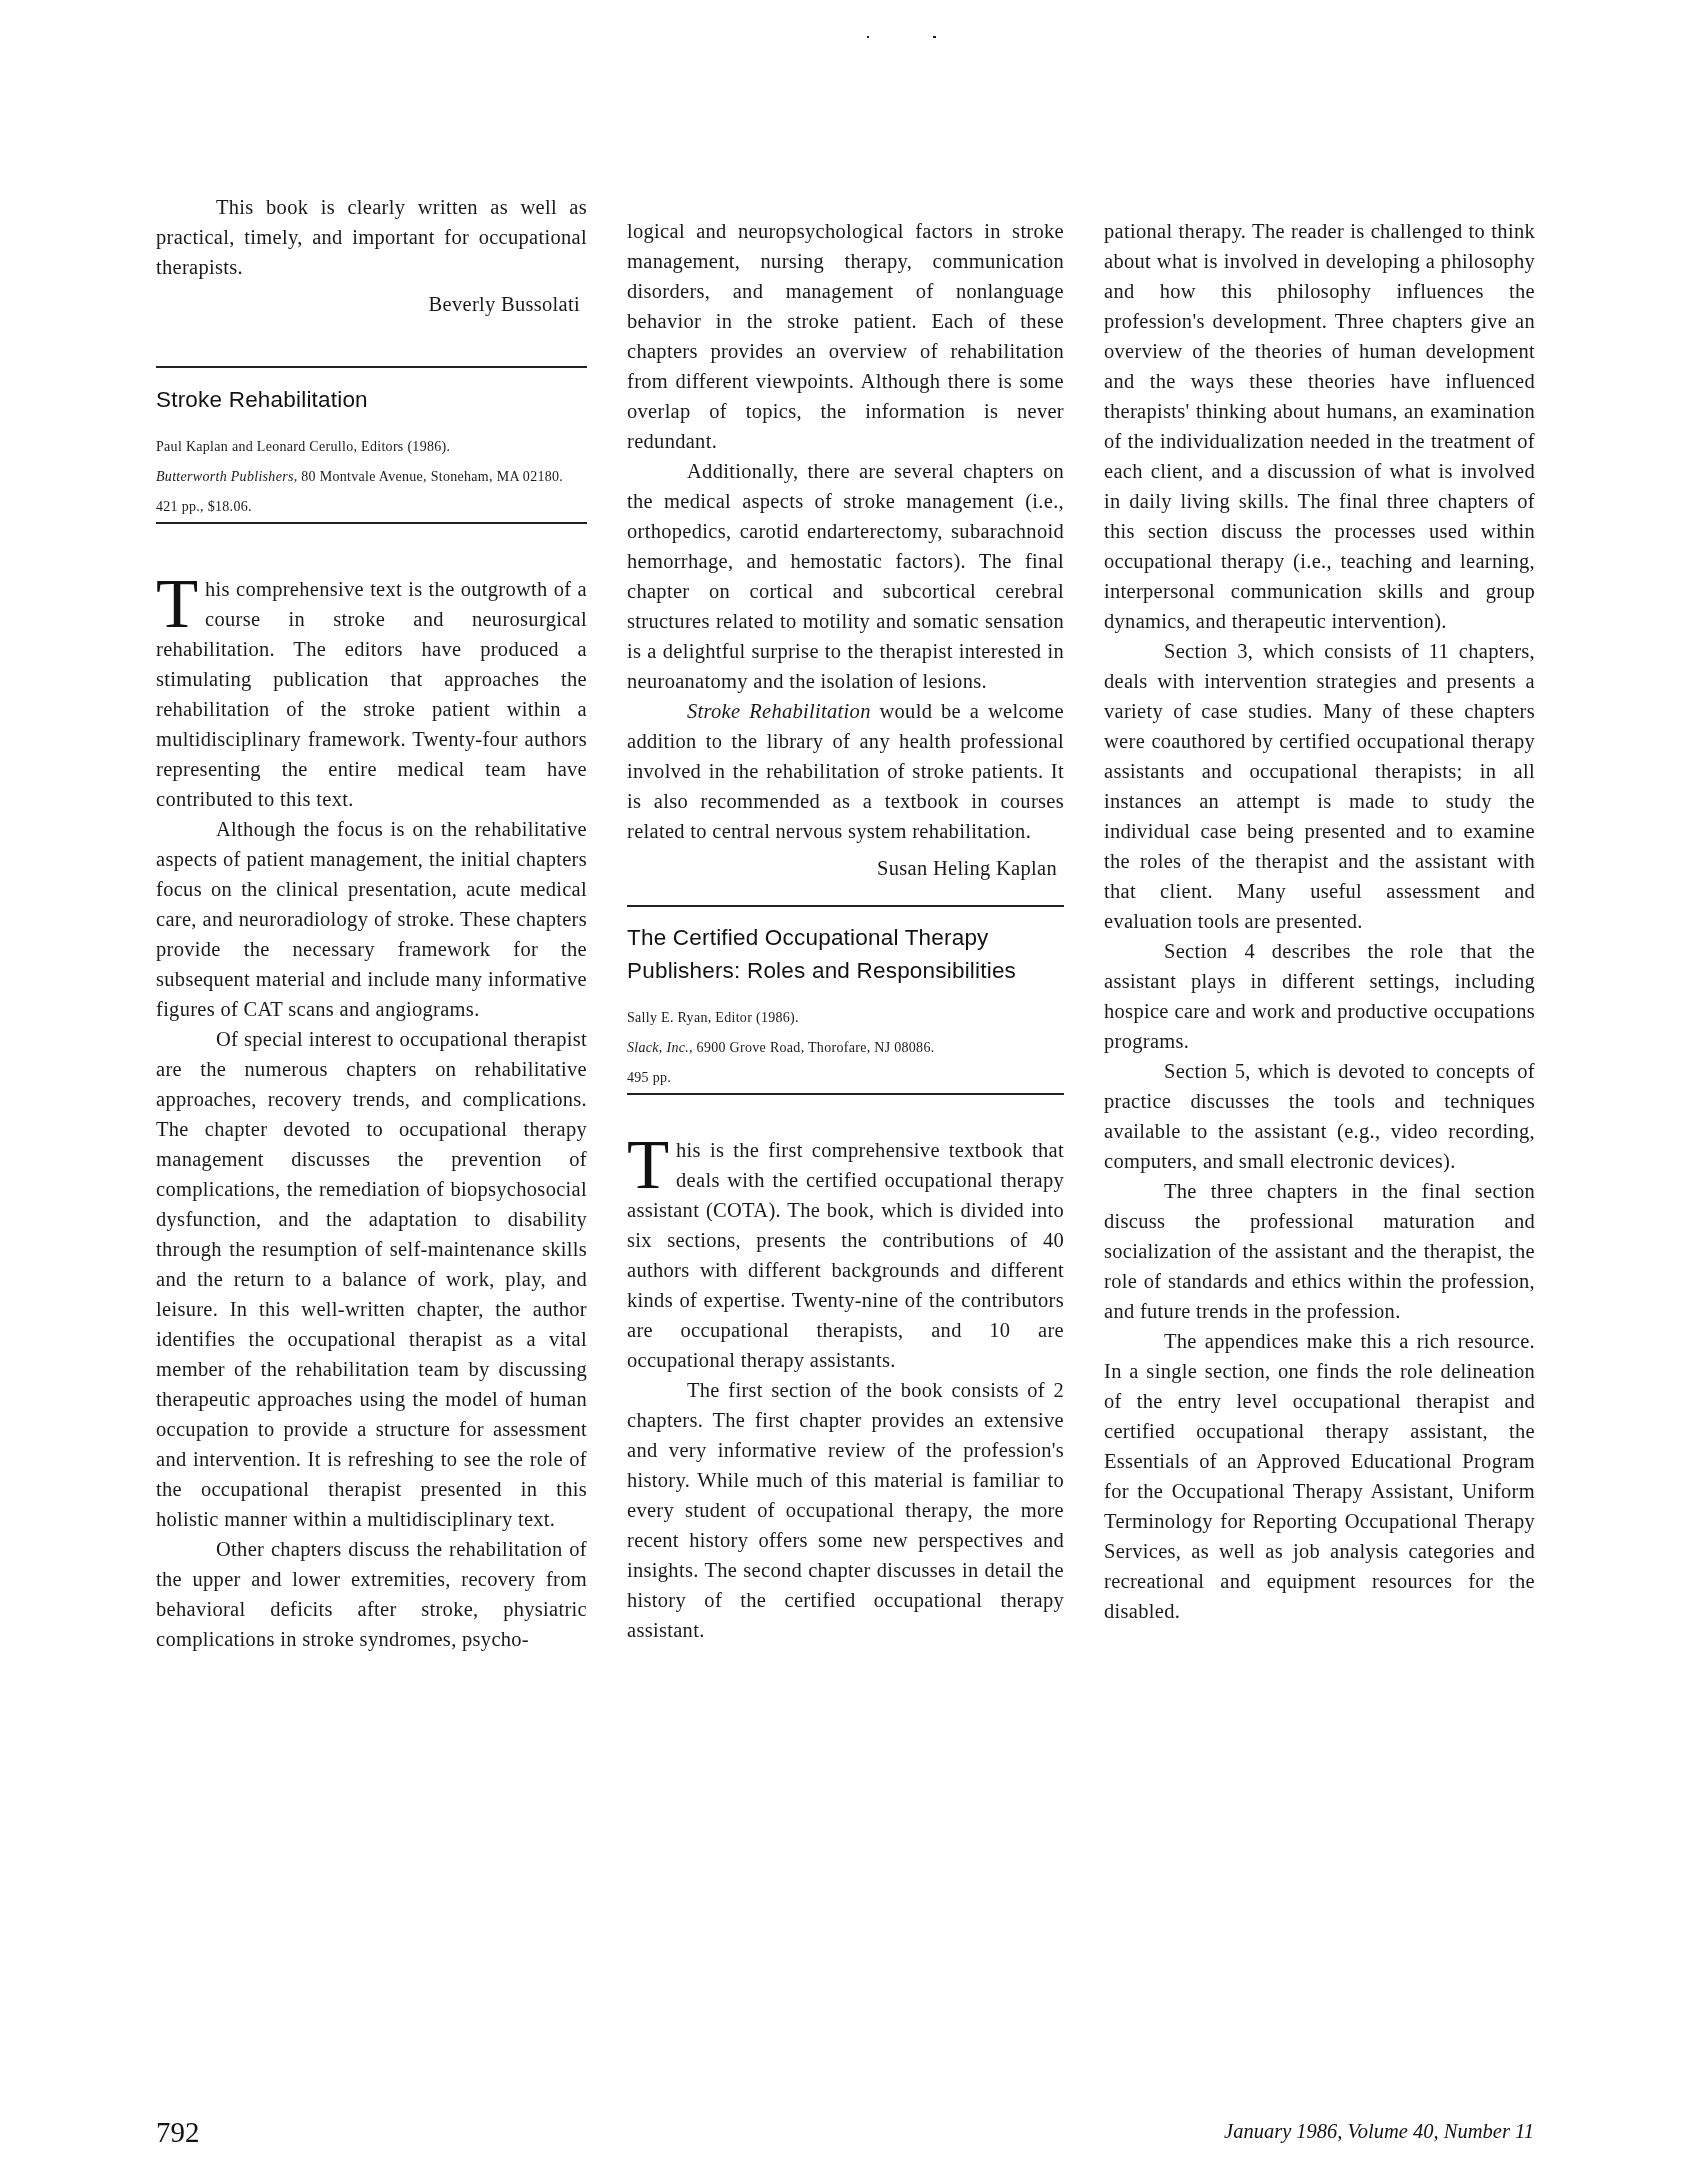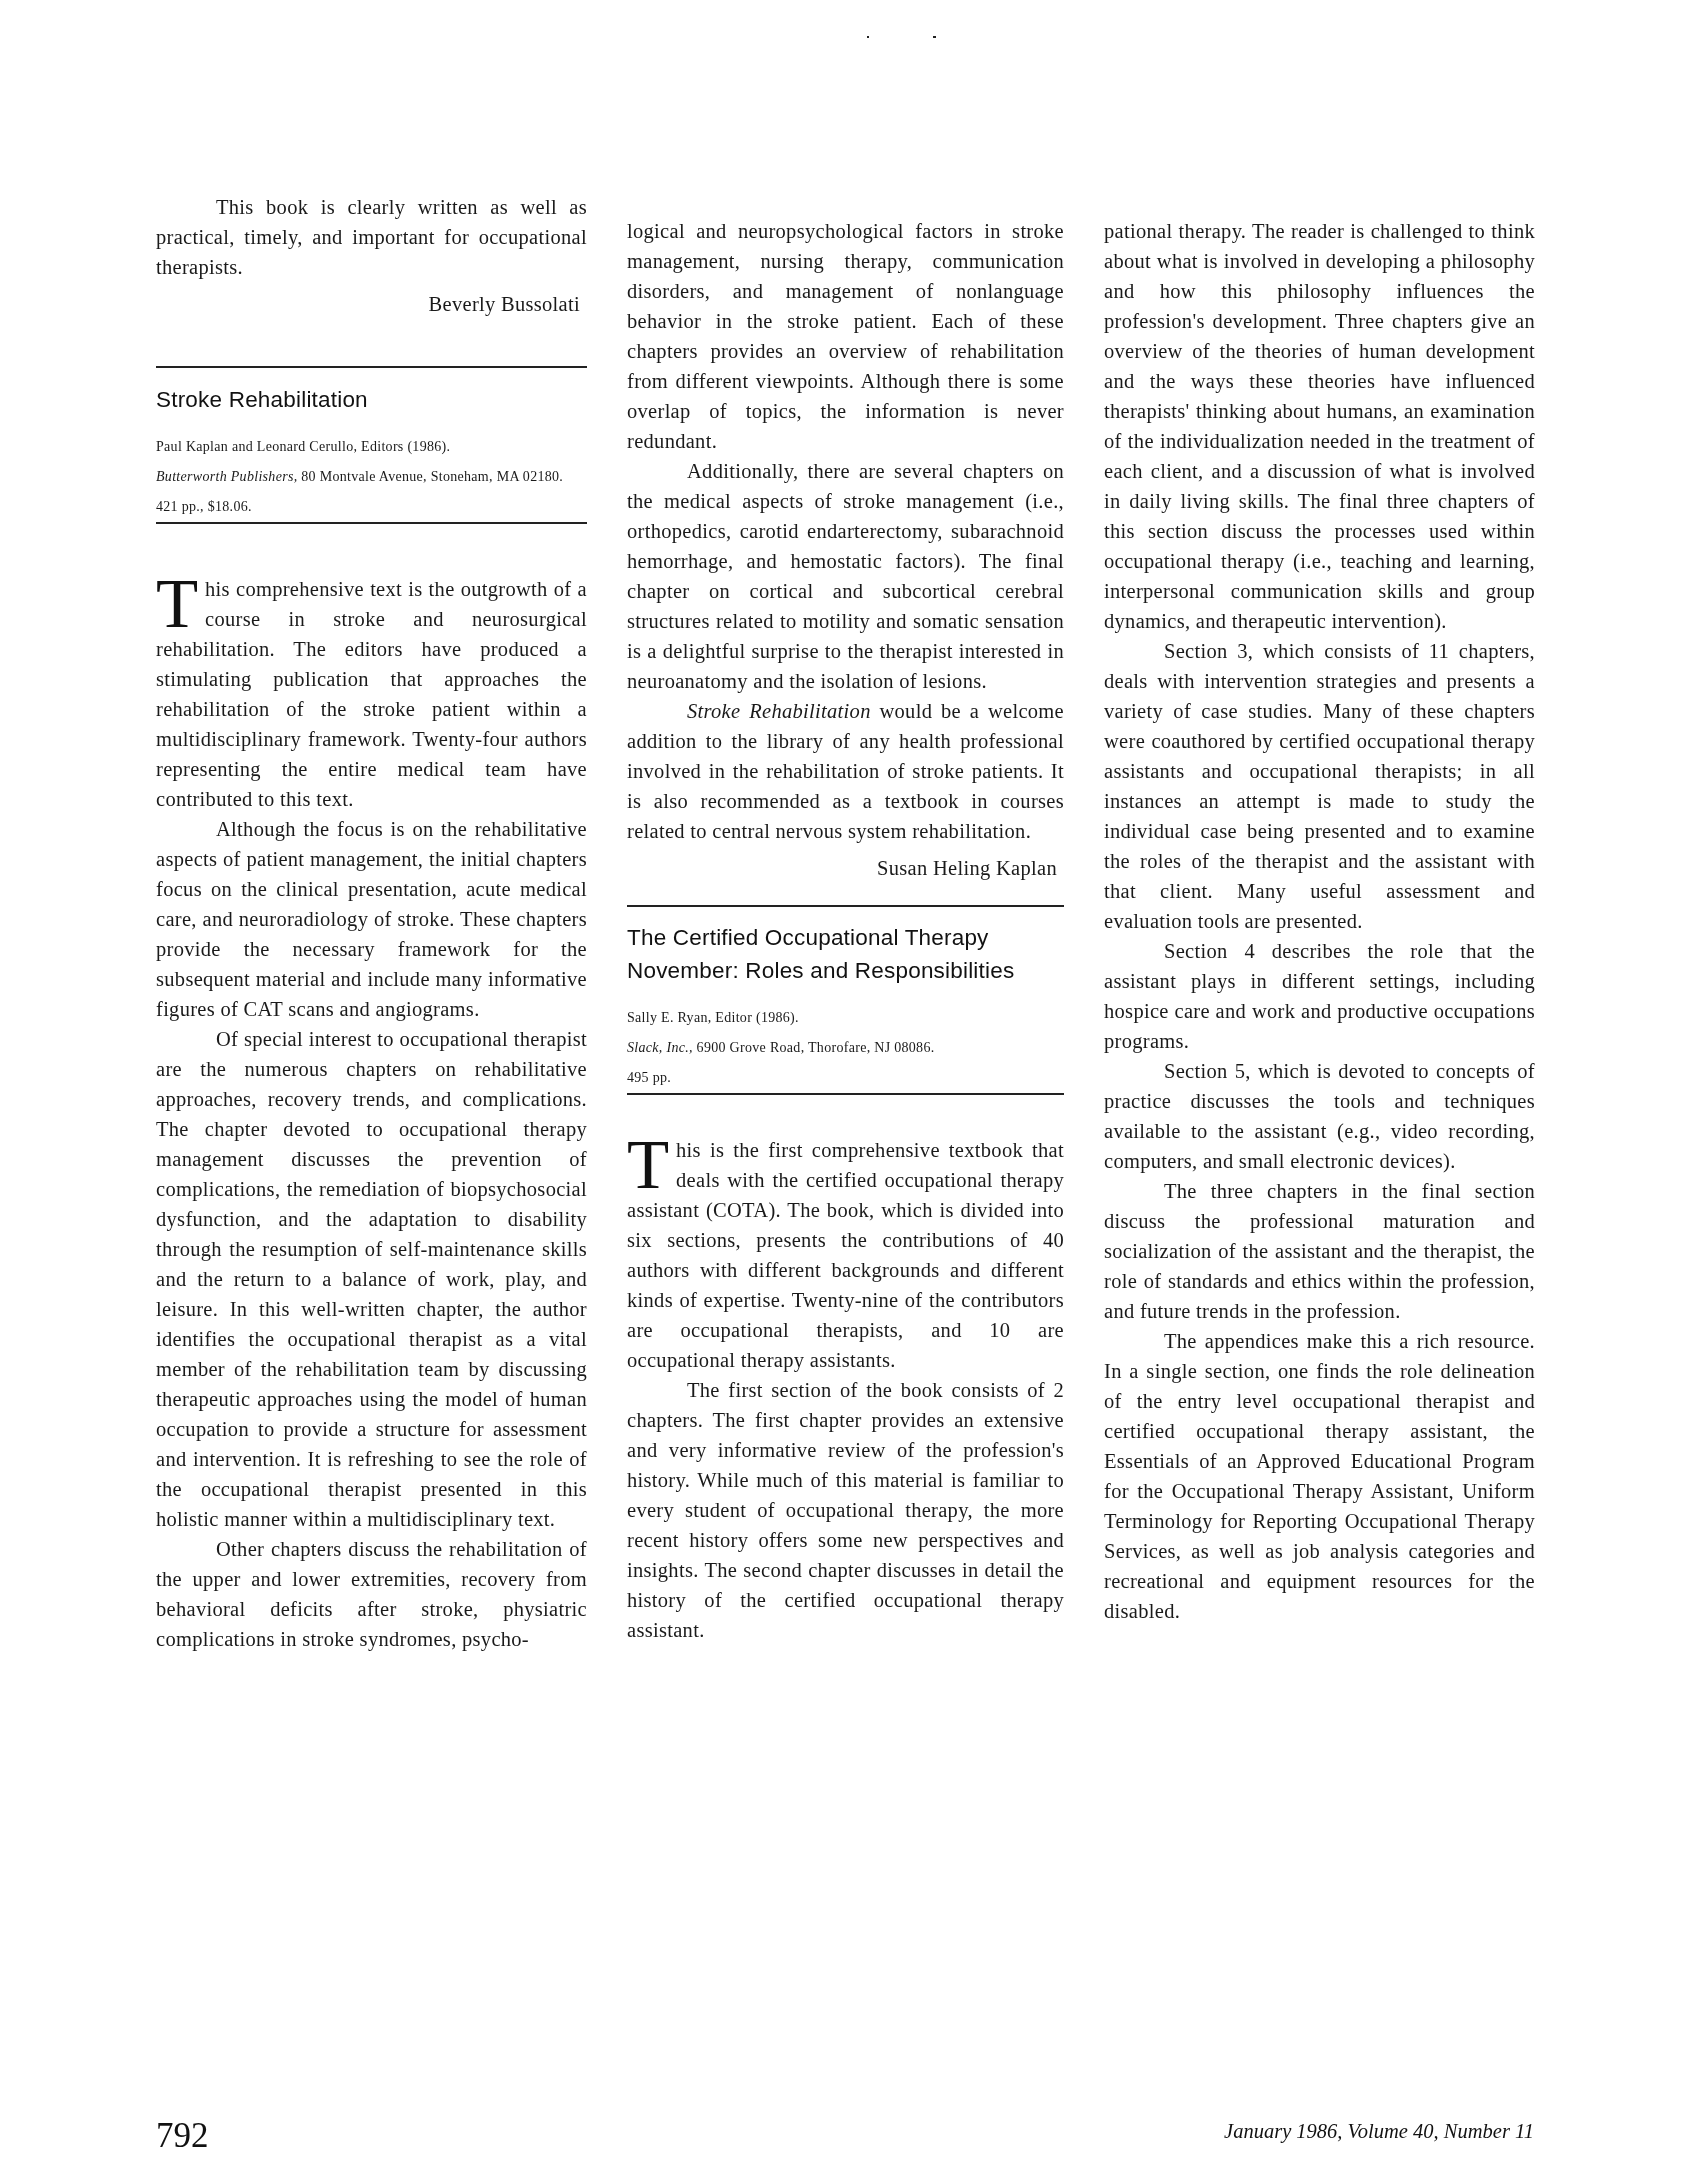--- a/index.html
+++ b/index.html
@@ -31,21 +31,21 @@
   }
   .biblio { font-size: 14px; line-height: 30px; }
   .biblio .line { display: block; }
   .biblio em { font-style: italic; }
   .dropcap {
     float: left; font-size: 69px; line-height: 53px; height: 54px;
     margin: 4px 6.6px 0 0; font-family: "Liberation Serif", serif; color: #111;
   }
   .footer-left {
     position: absolute; left: 156px; top: 2116px;
-    font-family: "Liberation Serif", serif; font-size: 35px; color: #111;
+    font-family: "Liberation Serif", serif; font-size: 29px; color: #111;
   }
   .footer-right {
     position: absolute; right: 153px; top: 2120px;
     font-family: "Liberation Serif", serif; font-style: italic; font-size: 20.5px; color: #111;
   }
   .sp-a { height: 40px; }
   .sp-b { height: 14.6px; }
   .sp-c { height: 16px; }
   .sp-d { height: 26.5px; }
 </style>
@@ -79,21 +79,21 @@
 </div>
 
 <div class="col mid">
   <p class="noindent">logical and neuropsychological factors in stroke management, nursing therapy, communication disorders, and management of nonlanguage behavior in the stroke patient. Each of these chapters provides an overview of rehabilitation from different viewpoints. Although there is some overlap of topics, the information is never redundant.</p>
   <p class="indent">Additionally, there are several chapters on the medical aspects of stroke management (i.e., orthopedics, carotid endarterectomy, subarachnoid hemorrhage, and hemostatic factors). The final chapter on cortical and subcortical cerebral structures related to motility and somatic sensation is a delightful surprise to the therapist interested in neuroanatomy and the isolation of lesions.</p>
   <p class="indent"><em>Stroke Rehabilitation</em><span> would be a welcome addition to the library of any health professional involved in the rehabilitation of stroke patients. It is also recommended as a textbook in courses related to central nervous system rehabilitation.</span></p>
   <p class="sig">Susan Heling Kaplan</p>
   <div class="sp-b"></div>
   <hr class="rule">
   <div class="sp-b"></div>
-  <h2 class="review-title">The Certified Occupational Therapy November: Roles and Responsibilities</h2>
+  <h2 class="review-title">The Certified Occupational Therapy Publishers: Roles and Responsibilities</h2>
   <div class="sp-c"></div>
   <div class="biblio">
     <span class="line">Sally E. Ryan, Editor (1986).</span>
     <span class="line"><em>Slack, Inc.,</em> <span>6900 Grove Road, Thorofare, NJ 08086.</span></span>
     <span class="line">495 pp.</span>
   </div>
   <hr class="rule">
   <div class="sp-c"></div>
   <p class="noindent"><span class="dropcap">T</span><span>his is the first comprehensive textbook that deals with the certified occupational therapy assistant (COTA). The book, which is divided into six sections, presents the contributions of 40 authors with different backgrounds and different kinds of expertise. Twenty-nine of the contributors are occupational therapists, and 10 are occupational therapy assistants.</span></p>
   <p class="indent">The first section of the book consists of 2 chapters. The first chapter provides an extensive and very informative review of the profession's history. While much of this material is familiar to every student of occupational therapy, the more recent history offers some new perspectives and insights. The second chapter discusses in detail the history of the certified occupational therapy assistant.</p>

